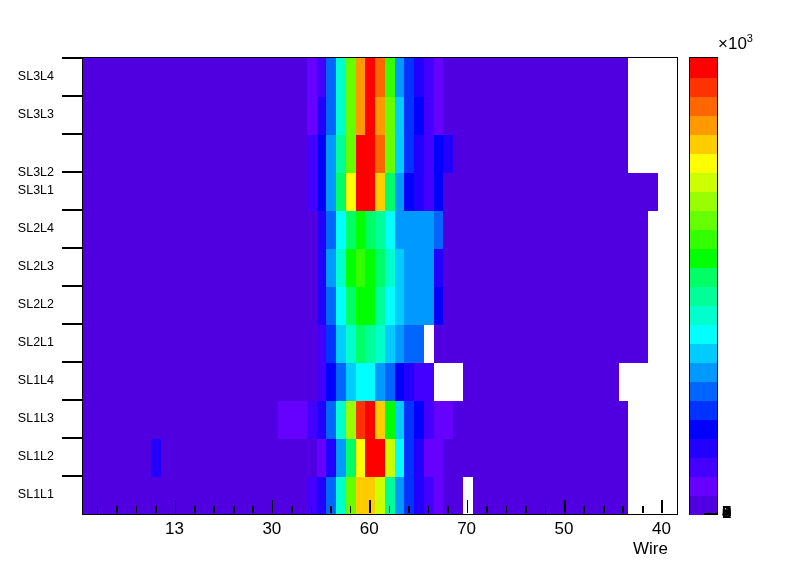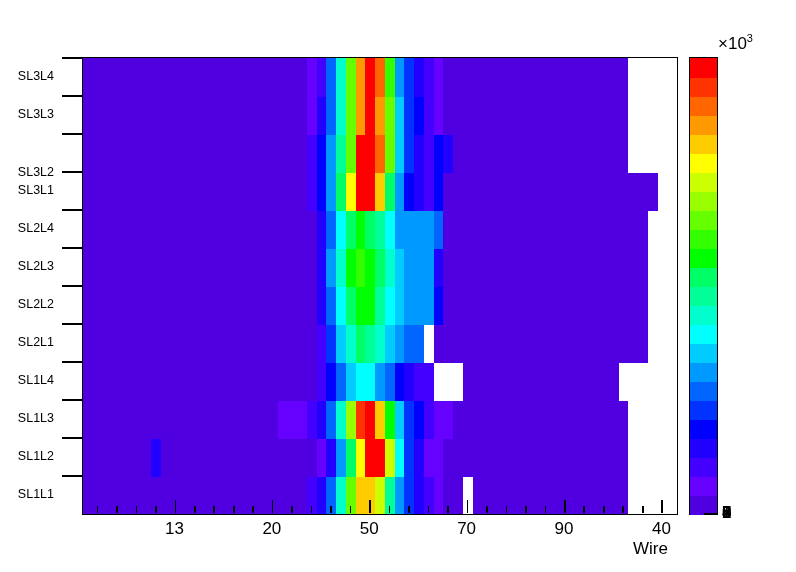--- a/index.html
+++ b/index.html
@@ -849,24 +849,24 @@
       <div class="tick" style="left: 544.541px; top: 506px; width: 1.6px; height: 7px;"></div>
       <div class="tick" style="left: 564.016px; top: 500px; width: 1.6px; height: 13px;"></div>
       <div class="tick" style="left: 583.492px; top: 506px; width: 1.6px; height: 7px;"></div>
       <div class="tick" style="left: 602.967px; top: 506px; width: 1.6px; height: 7px;"></div>
       <div class="tick" style="left: 622.443px; top: 506px; width: 1.6px; height: 7px;"></div>
       <div class="tick" style="left: 641.918px; top: 506px; width: 1.6px; height: 7px;"></div>
       <div class="tick" style="left: 661.393px; top: 500px; width: 1.6px; height: 13px;"></div>
     </div>
   <div id="xlabels">
       <div class="xlabel" style="left: 174.508px;">13</div>
-      <div class="xlabel" style="left: 271.885px;">20</div>
-      <div class="xlabel" style="left: 369.262px;">50</div>
+      <div class="xlabel" style="left: 271.885px;">30</div>
+      <div class="xlabel" style="left: 369.262px;">60</div>
       <div class="xlabel" style="left: 466.639px;">70</div>
-      <div class="xlabel" style="left: 564.016px;">90</div>
+      <div class="xlabel" style="left: 564.016px;">50</div>
       <div class="xlabel" style="left: 661.393px;">40</div>
     </div>
   <div id="xaxis-title">Wire</div>
 
   <div id="palette">
       <div class="pseg" style="top: 437px; height: 19.5px; background: rgb(80, 0, 224);"></div>
       <div class="pseg" style="top: 418px; height: 19.5px; background: rgb(102, 0, 255);"></div>
       <div class="pseg" style="top: 399px; height: 19.5px; background: rgb(68, 0, 255);"></div>
       <div class="pseg" style="top: 380px; height: 19.5px; background: rgb(34, 0, 255);"></div>
       <div class="pseg" style="top: 361px; height: 19.5px; background: rgb(0, 0, 255);"></div>

